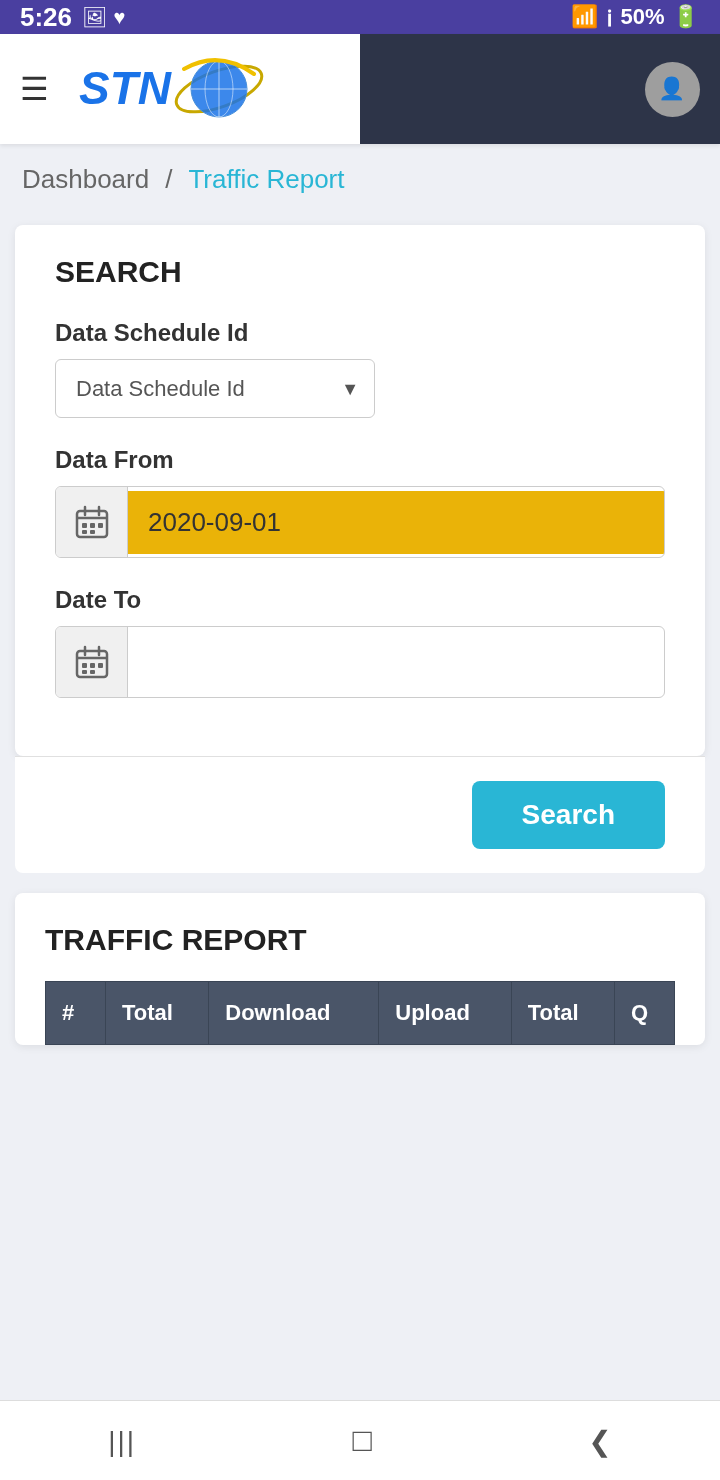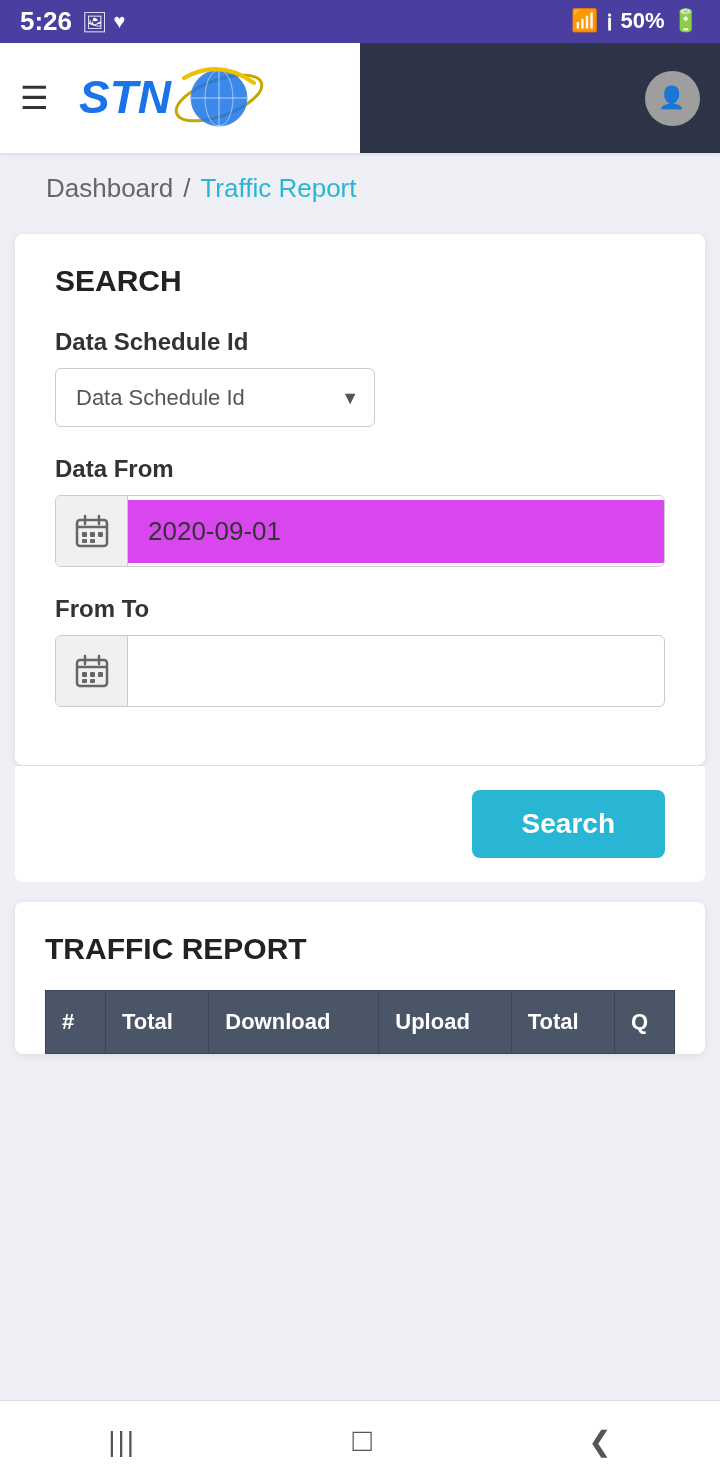--- a/index.html
+++ b/index.html
@@ -13,26 +13,26 @@
       width: 720px;
       min-height: 1480px;
       font-family: 'Segoe UI', Arial, sans-serif;
       background: #eef0f5;
       overflow-x: hidden;
     }
 
     
     .status-bar {
       width: 720px;
-      height: 43px;
+      height: 34px;
       background: #4a3fa0;
       display: flex;
-      align-items: flex-start;
+      align-items: center;
       justify-content: space-between;
-      padding: 6px 20px;
+      padding: 12px 20px;
     }
 
     .status-left {
       display: flex;
       align-items: center;
       gap: 10px;
     }
 
     .status-time {
       color: white;
@@ -82,24 +82,24 @@
       justify-content: center;
       color: white;
       font-size: 22px;
       overflow: hidden;
     }
 
     
     .breadcrumb-bar {
       width: 720px;
       background: #eef0f5;
-      padding: 20px 46px;
-      display: flex;
-      align-items: center;
-      gap: 10px;
+      padding: 20px 22px;
+      display: flex;
+      align-items: center;
+      gap: 16px;
     }
 
     .breadcrumb-dashboard {
       color: #666;
       font-size: 26px;
     }
 
     .breadcrumb-separator {
       color: #666;
       font-size: 26px;
@@ -191,21 +191,21 @@
       flex-shrink: 0;
     }
 
     .date-input {
       flex: 1;
       padding: 16px 20px;
       font-size: 26px;
       border: none;
       outline: none;
       color: #333;
-      background: #d946ef;
+      background: #eab308;
     }
 
     
     .search-button-area {
       width: 690px;
       margin: 0 auto;
       background: white;
       border-top: 1px solid #e0e0e0;
       padding: 24px 40px;
       display: flex;
@@ -368,21 +368,21 @@
           <rect x="24" y="19" width="5" height="5" rx="1" fill="#666"></rect>
           <rect x="8" y="26" width="5" height="4" rx="1" fill="#666"></rect>
           <rect x="16" y="26" width="5" height="4" rx="1" fill="#666"></rect>
         </svg>
       </div>
       <input type="text" class="date-input" value="2020-09-01" style="">
     </div>
   </div>
 
   <div class="form-group">
-    <label class="form-label">From To</label>
+    <label class="form-label">Date To</label>
     <div class="date-input-wrapper">
       <div class="calendar-icon-box">
         <svg width="36" height="36" viewBox="0 0 36 36" fill="none" xmlns="http://www.w3.org/2000/svg">
           <rect x="3" y="7" width="30" height="26" rx="3" stroke="#666" stroke-width="2.5" fill="none"></rect>
           <line x1="3" y1="14" x2="33" y2="14" stroke="#666" stroke-width="2.5"></line>
           <line x1="11" y1="3" x2="11" y2="11" stroke="#666" stroke-width="2.5" stroke-linecap="round"></line>
           <line x1="25" y1="3" x2="25" y2="11" stroke="#666" stroke-width="2.5" stroke-linecap="round"></line>
           <rect x="8" y="19" width="5" height="5" rx="1" fill="#666"></rect>
           <rect x="16" y="19" width="5" height="5" rx="1" fill="#666"></rect>
           <rect x="24" y="19" width="5" height="5" rx="1" fill="#666"></rect>

